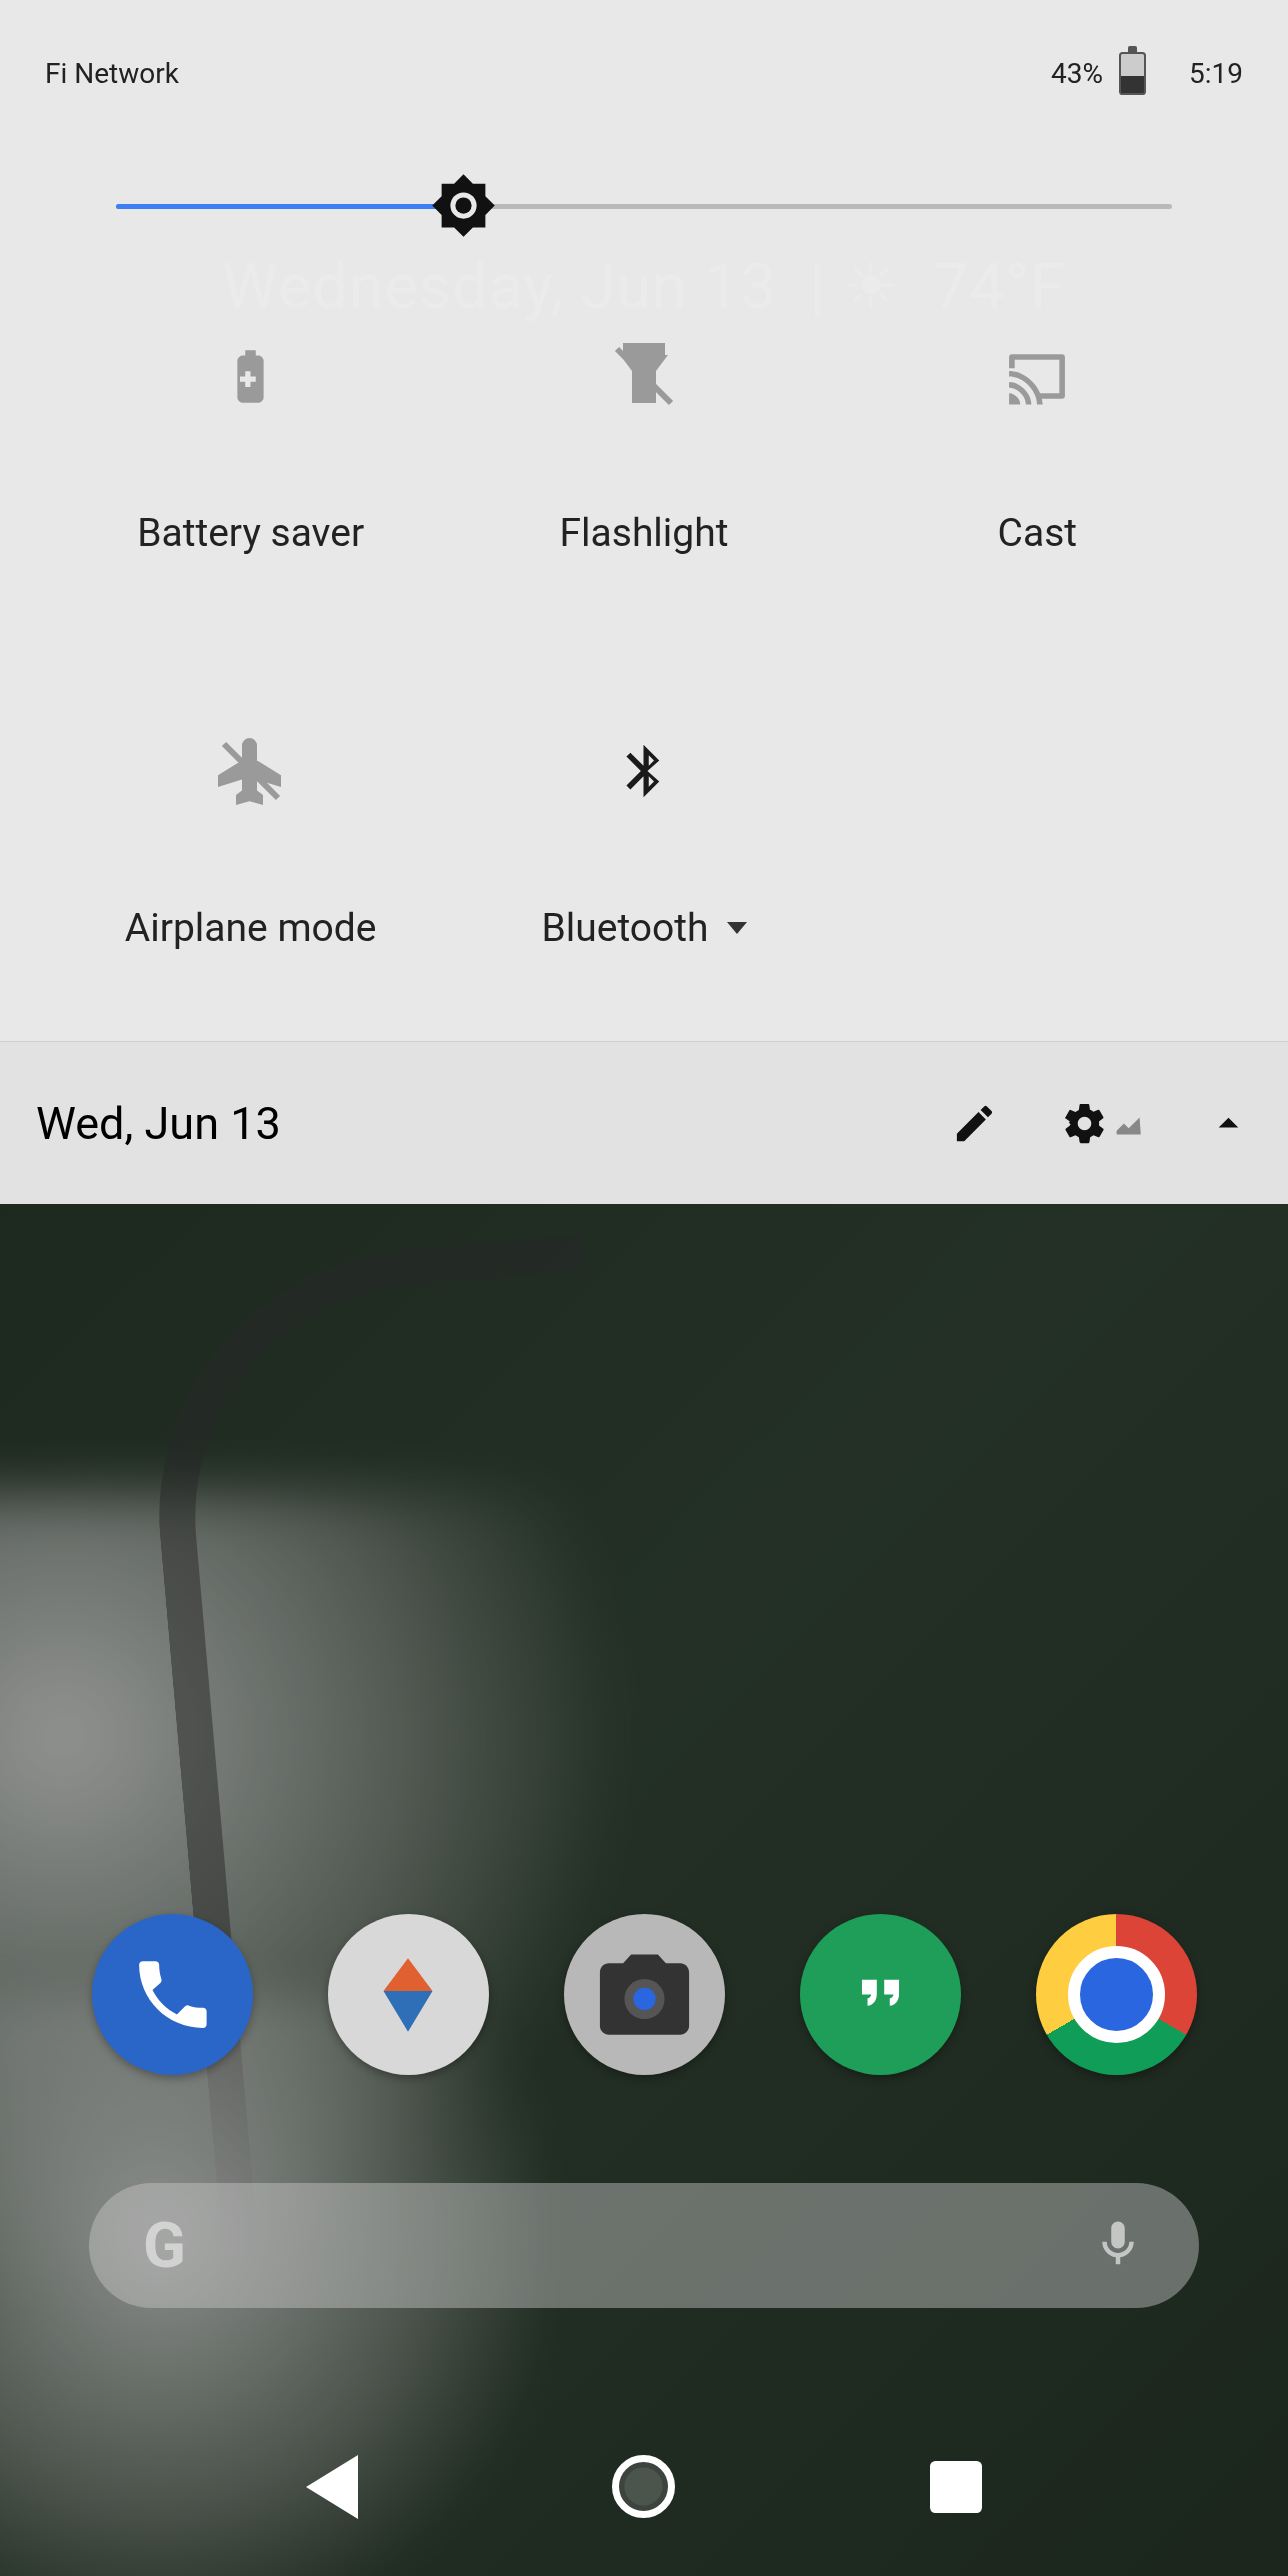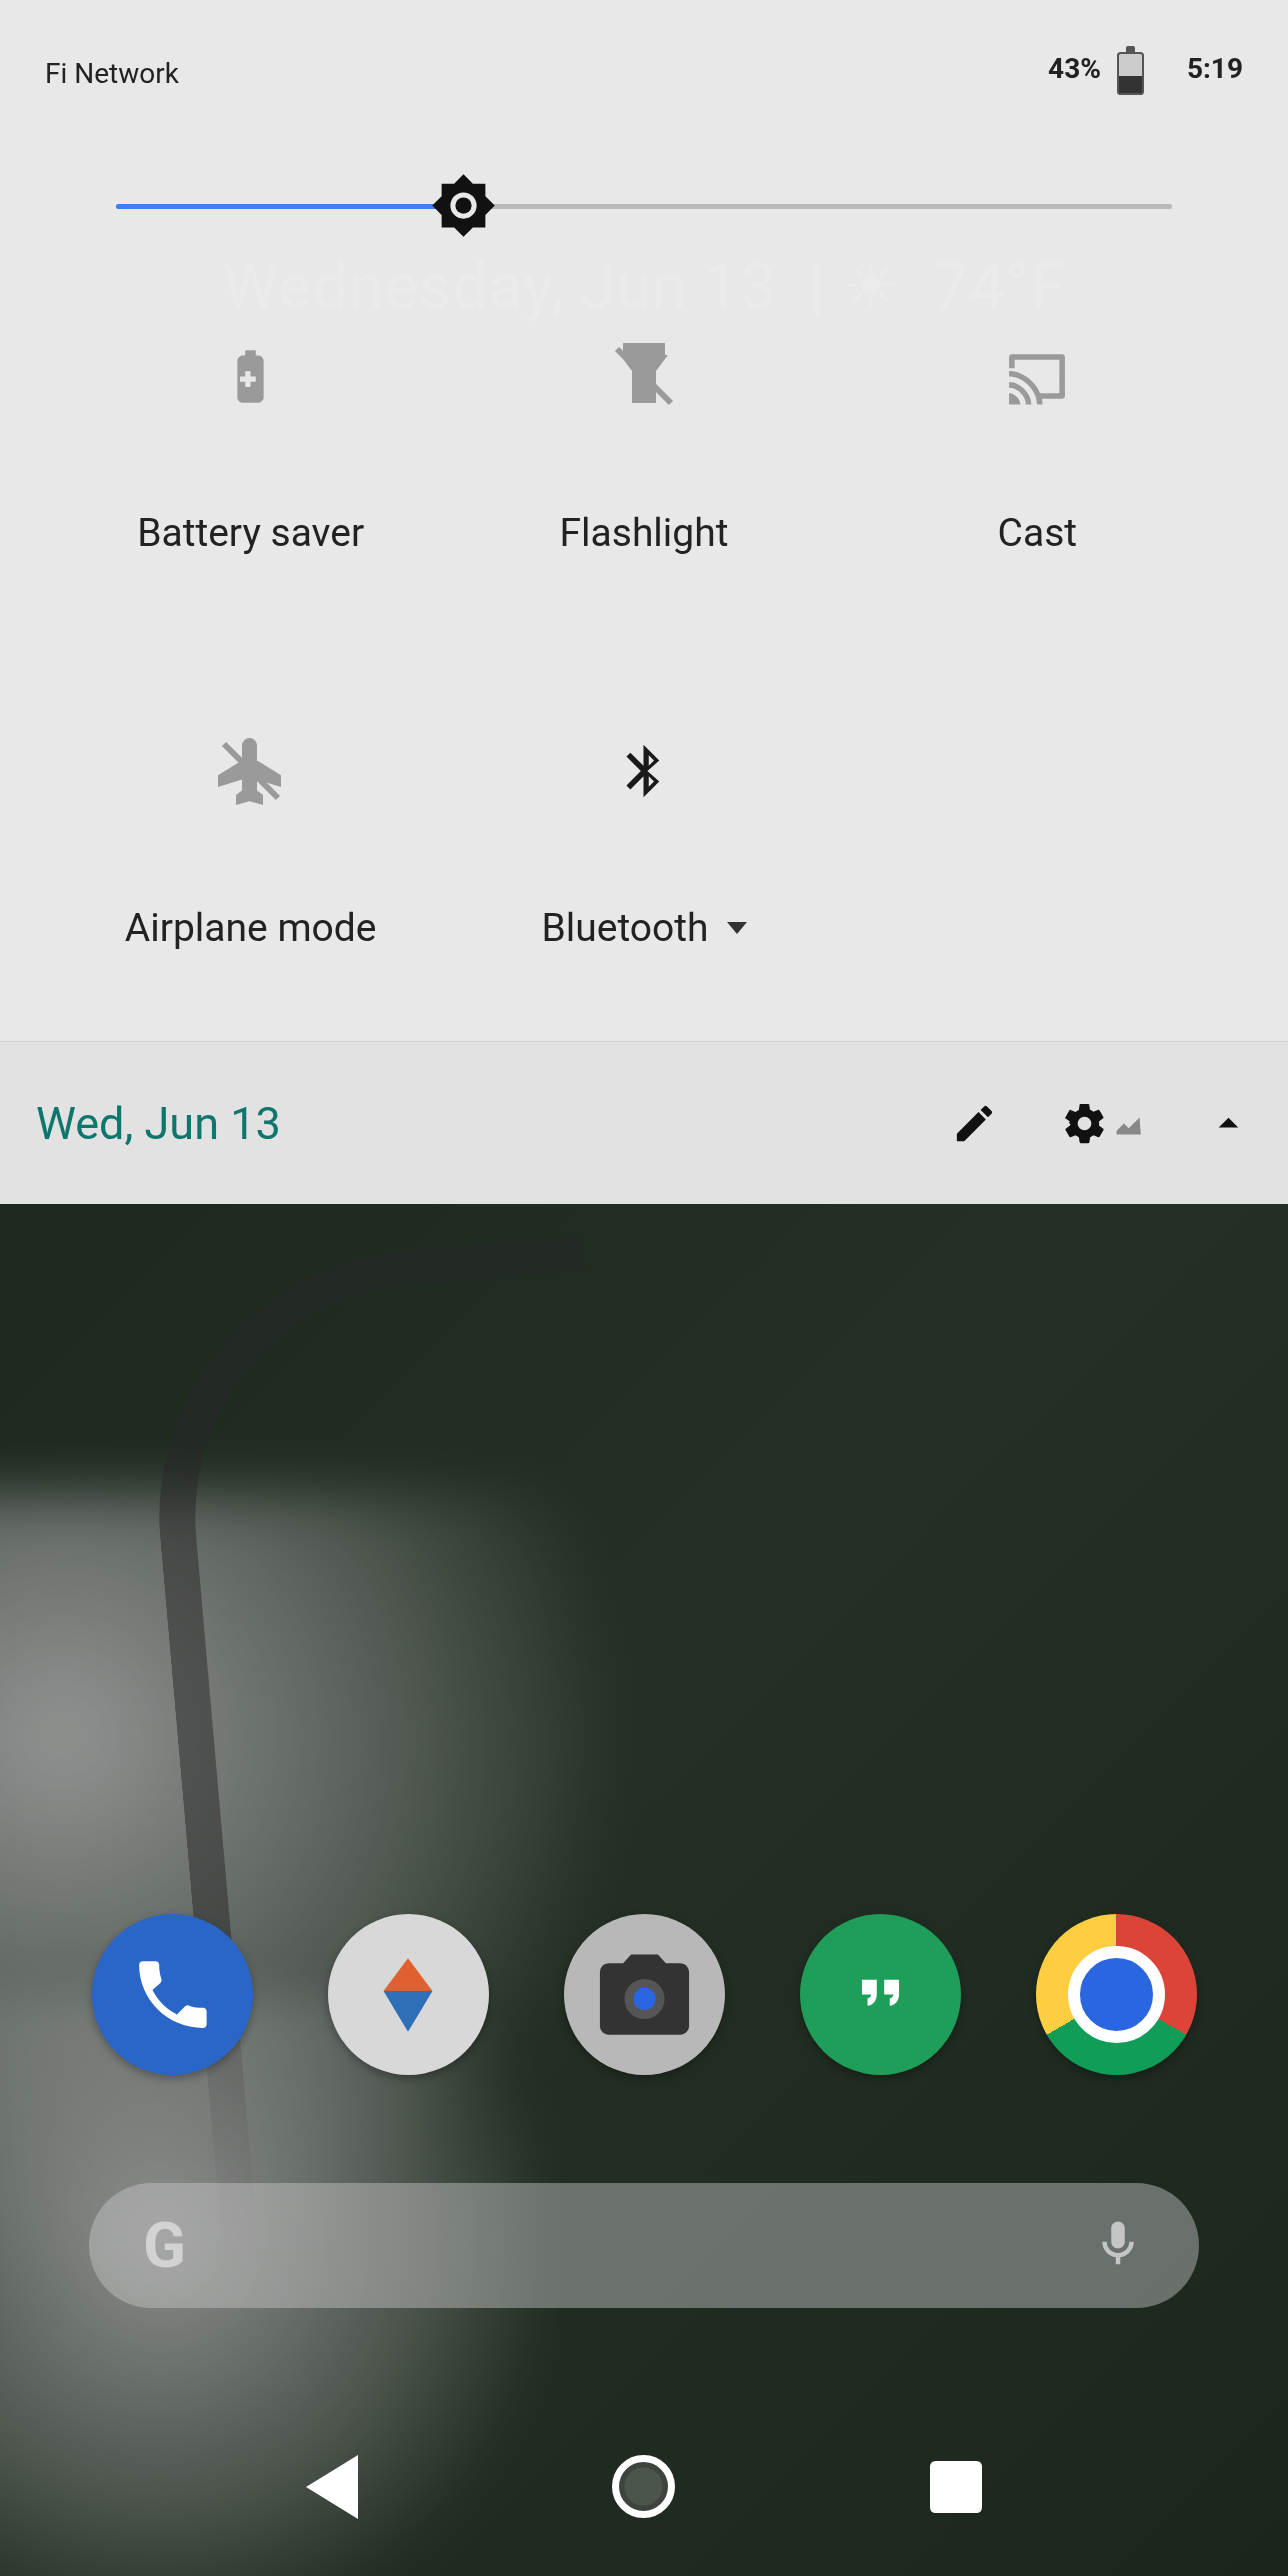--- a/index.html
+++ b/index.html
@@ -33,21 +33,21 @@
   
   
   .qs-panel {
     position: absolute; top: 0; left: 0; width: 100%; height: 1204px;
     background: #e8e8e8;
   }
   .status-bar {
     display: flex; align-items: center; justify-content: space-between;
     padding: 39px 45px 0 45px; height: 107px; color: #222; font-size: 28px;
   }
-  .status-right { display: flex; align-items: flex-start; gap: 16px; font-weight: bold; }
+  .status-right { display: flex; align-items: center; gap: 16px; }
   .battery-icon {
     width: 27px; height: 43px; border: 2.7px solid #555; border-radius: 3.6px;
     position: relative; background: linear-gradient(to top, #333 43%, #ccc 43%);
   }
   .battery-icon::before {
     content: ""; position: absolute; top: -7.2px; left: 7.2px; width: 9px; height: 5.4px;
     background: #555; border-radius: 1.8px 1.8px 0 0;
   }
   
   
@@ -77,21 +77,21 @@
   .tile-label { display: flex; align-items: center; gap: 18px; font-size: 39px; color: #222; }
   .tile.inactive .tile-icon svg { fill: #9a9a9a; }
   .tile.active .tile-icon svg { fill: #1a1a1a; }
   .caret { width: 0; height: 0; border-left: 10.7px solid transparent; border-right: 10.7px solid transparent; border-top: 12.5px solid #333; }
   
   
   .qs-footer {
     position: absolute; bottom: 0; left: 0; width: 100%; height: 163px;
     border-top: 1.8px solid #cfcfcf; background: #e2e2e2;
     display: flex; align-items: center; padding: 0 36px;
-    color: #0f766e; font-size: 45px;
+    color: #000000; font-size: 45px;
   }
   .qs-footer .spacer { flex: 1; }
   .qs-footer .ic { margin-left: 63px; display: flex; align-items: center; }
   
   
   .dock {
     position: absolute; bottom: 501px; left: 0; width: 100%;
     display: flex; justify-content: space-around; padding: 0 54px;
   }
   .app {

